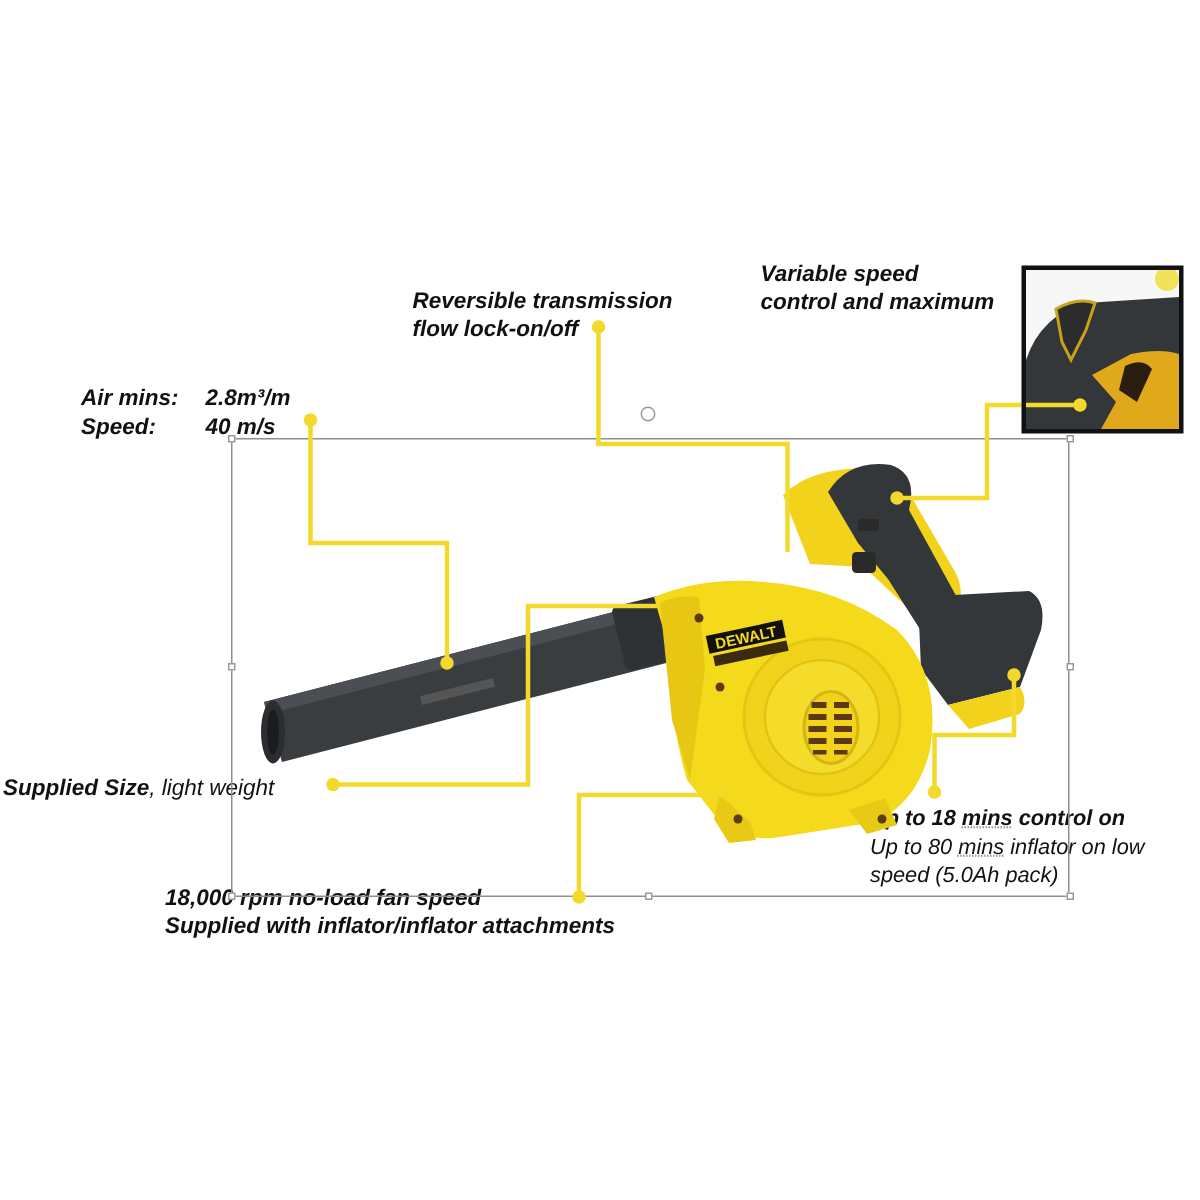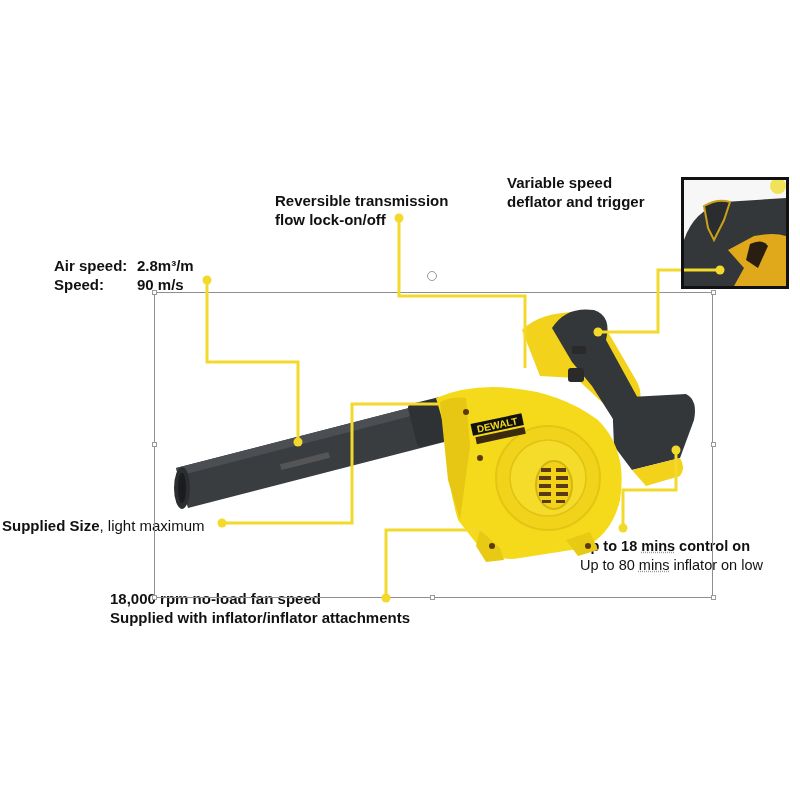--- a/index.html
+++ b/index.html
@@ -1,61 +1,62 @@
 <!DOCTYPE html>
 <html><head>
 <meta charset="utf-8">
 <style>
   html, body { margin: 0; padding: 0; background: #ffffff; }
   body { width: 800px; height: 800px; position: relative; overflow: hidden;
          font-family: "Liberation Sans", sans-serif; color: #111; }
-  .label { position: absolute; font-size: 15px; line-height: 19px; white-space: nowrap; }
+  .label { position: absolute; font-size: 15px; line-height: 19px; white-space: nowrap; font-style: italic; }
   .b { font-weight: bold; }
   .n { font-weight: normal; }
   .sel-frame { position: absolute; left: 154px; top: 292px; width: 559px; height: 306px;
                border: 1px solid #8e8e8e; box-sizing: border-box; }
   .handle { position: absolute; width: 5px; height: 5px; border: 1px solid #9a9a9a;
             background: #fff; box-sizing: border-box; }
   .rot-handle { position: absolute; left: 427px; top: 271px; width: 10px; height: 10px;
                 border: 1px solid #9a9a9a; border-radius: 50%; box-sizing: border-box; background: #fff; }
   svg { position: absolute; left: 0; top: 0; }
   .inset { position: absolute; left: 681px; top: 177px; width: 108px; height: 112px;
            border: 3px solid #111; box-sizing: border-box; overflow: hidden; background: #fafafa; }
   u.wavy { text-decoration: underline; text-decoration-style: dotted; text-decoration-color: #9a9a9a; }
 </style>
 </head>
 <body>
 
 <div class="label b" style="left:54px; top:256px;">
-  <div><span style="display:inline-block;width:83px;">Air speed:</span><span>2.8m³/m</span></div>
-  <div><span style="display:inline-block;width:83px;">Speed:</span><span>90 m/s</span></div>
+  <div><span style="display:inline-block;width:83px;">Air mins:</span><span>2.8m³/m</span></div>
+  <div><span style="display:inline-block;width:83px;">Speed:</span><span>40 m/s</span></div>
 </div>
 
 <div class="label b" style="left:252px; top:191px;margin-left:23px;">
   <div>Reversible transmission</div>
   <div>flow lock-on/off</div>
 </div>
 
 <div class="label b" style="left:507px; top:173px;">
   <div>Variable speed</div>
-  <div>deflator and trigger</div>
+  <div>control and maximum</div>
 </div>
 
 <div class="label" style="left:2px; top:516px;">
-  <span class="b">Supplied Size</span><span class="n">, light maximum</span>
+  <span class="b">Supplied Size</span><span class="n">, light weight</span>
 </div>
 
 <div class="label b" style="left:110px; top:589px;">
   <div>18,000 rpm no-load fan speed</div>
   <div>Supplied with inflator/inflator attachments</div>
 </div>
 
 <div class="label" style="left:580px; top:537px; font-size:14.5px;">
   <div class="b"><span>Up to 18 </span><u class="wavy">mins</u><span> control on</span></div>
   <div class="n"><span>Up to 80 </span><u class="wavy">mins</u><span> inflator on low</span></div>
+  <div class="n">speed (5.0Ah pack)</div>
 </div>
 
 <div class="sel-frame"></div>
 <div class="handle" style="left:152px; top:290px;"></div>
 <div class="handle" style="left:711px; top:290px;"></div>
 <div class="handle" style="left:152px; top:442px;"></div>
 <div class="handle" style="left:711px; top:442px;"></div>
 <div class="handle" style="left:152px; top:595px;"></div>
 <div class="handle" style="left:430px; top:595px;"></div>
 <div class="handle" style="left:711px; top:595px;"></div>

